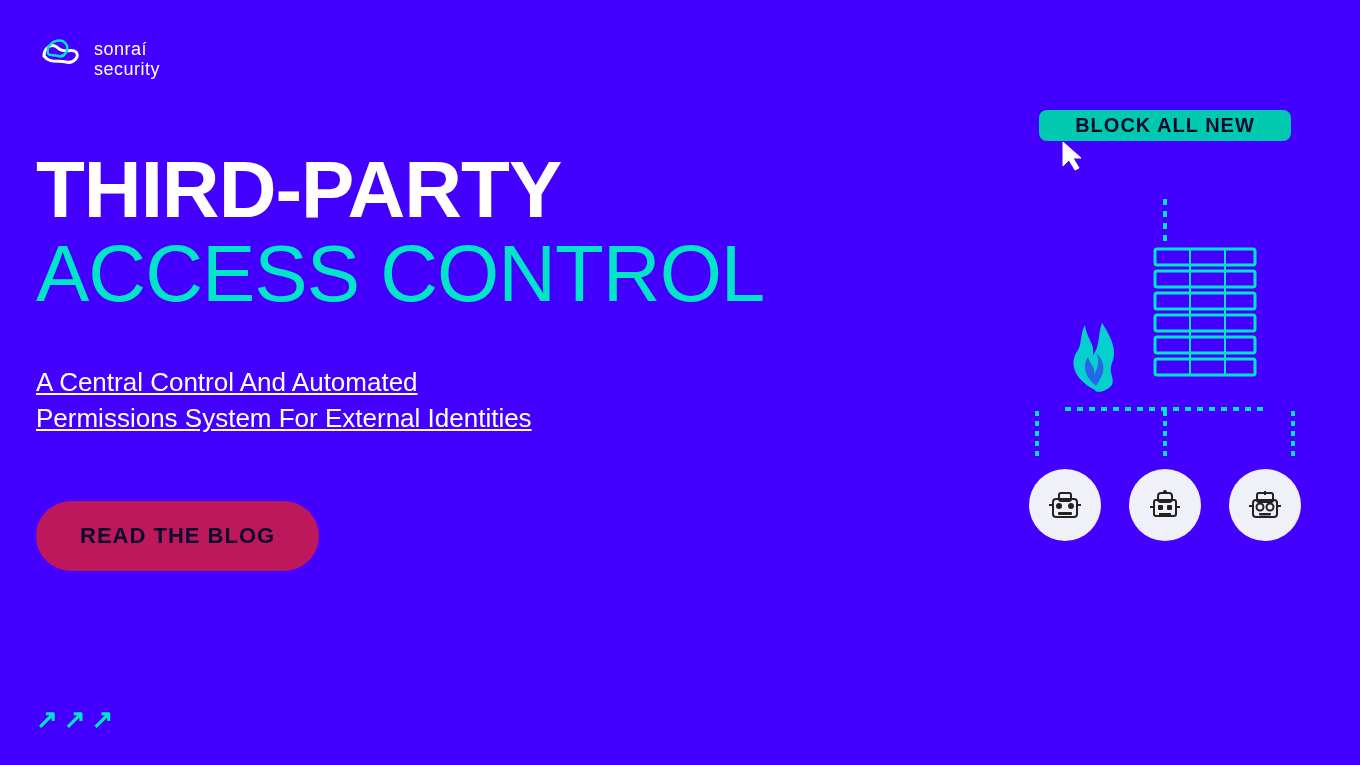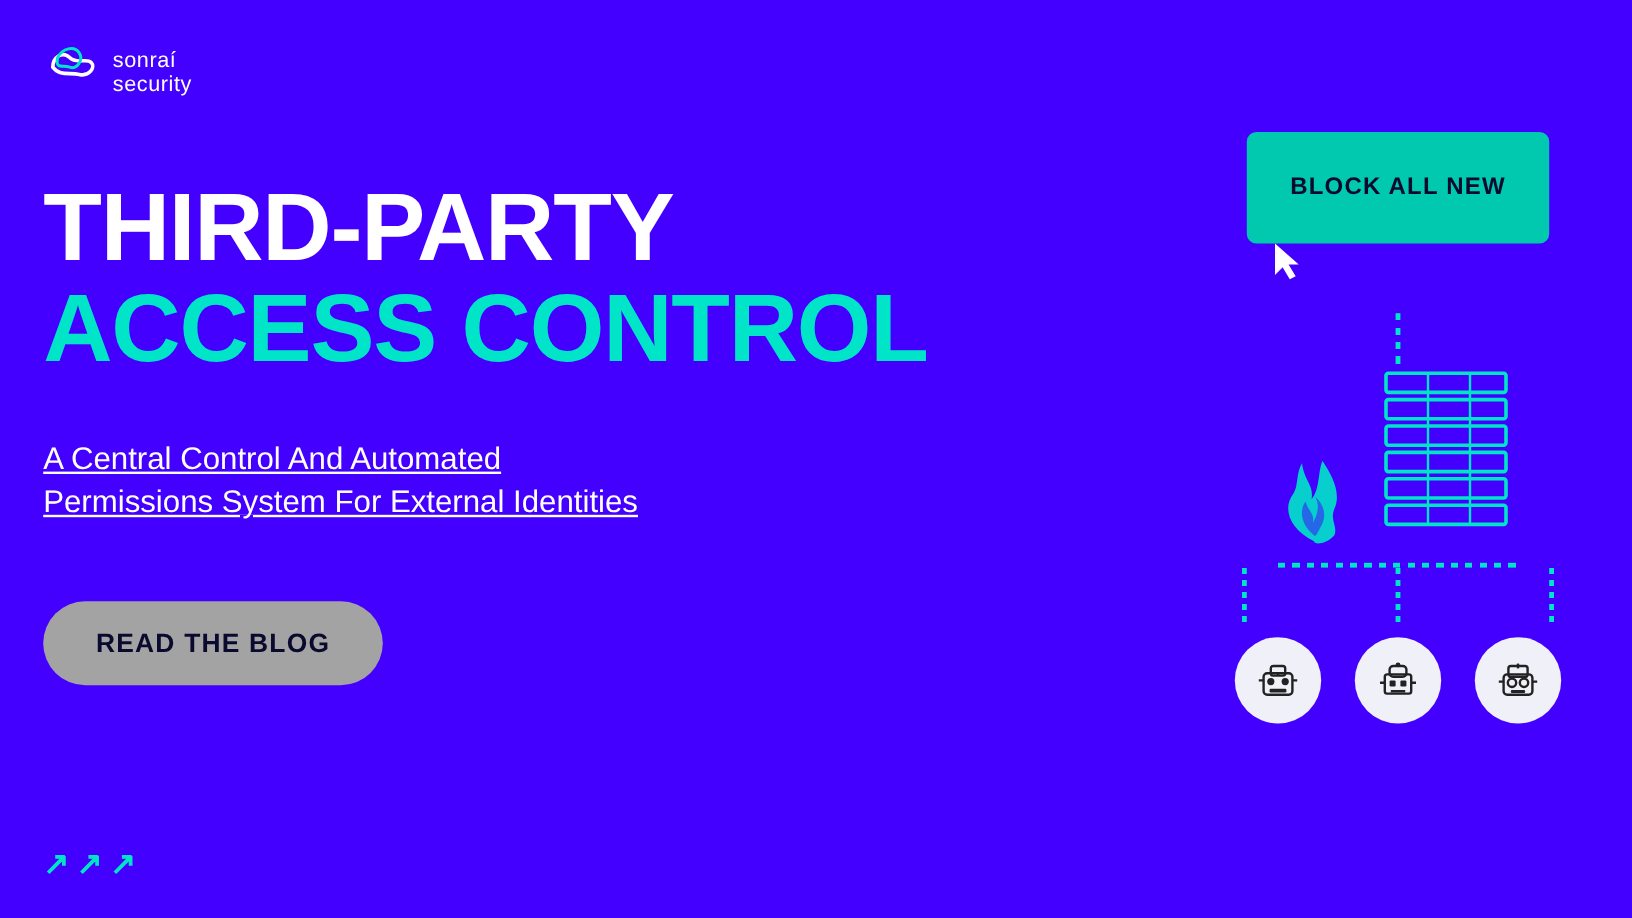--- a/index.html
+++ b/index.html
@@ -54,40 +54,40 @@
       font-size: 80px;
       font-weight: 900;
       line-height: 1.05;
       letter-spacing: -1px;
       text-transform: uppercase;
     }
 
     .headline-cyan {
       color: #00e5c8;
       font-size: 80px;
-      font-weight: 700;
+      font-weight: 400;
       line-height: 1.05;
       letter-spacing: -1px;
       text-transform: uppercase;
     }
 
     .subtitle {
       color: #ffffff;
       font-size: 26px;
       font-weight: 400;
       line-height: 1.4;
       margin-top: 48px;
       max-width: 680px;
       text-decoration: underline;
     }
 
     
     .cta-button {
       display: inline-block;
-      background-color: #a3a3a3;
+      background-color: #be185d;
       color: #0a0a2e;
       font-size: 22px;
       font-weight: 800;
       letter-spacing: 1px;
       text-transform: uppercase;
       padding: 22px 44px;
       border-radius: 50px;
       margin-top: 64px;
       cursor: pointer;
       border: none;
@@ -110,21 +110,21 @@
     }
 
     
     .block-btn {
       background-color: #00c9b0;
       color: #0a0a2e;
       font-size: 20px;
       font-weight: 800;
       letter-spacing: 1px;
       text-transform: uppercase;
-      padding: 35px 36px;
+      padding: 4px 36px;
       border-radius: 8px;
       cursor: pointer;
       border: none;
       position: relative;
     }
 
     
     .cursor-arrow {
       position: absolute;
       bottom: -38px;

